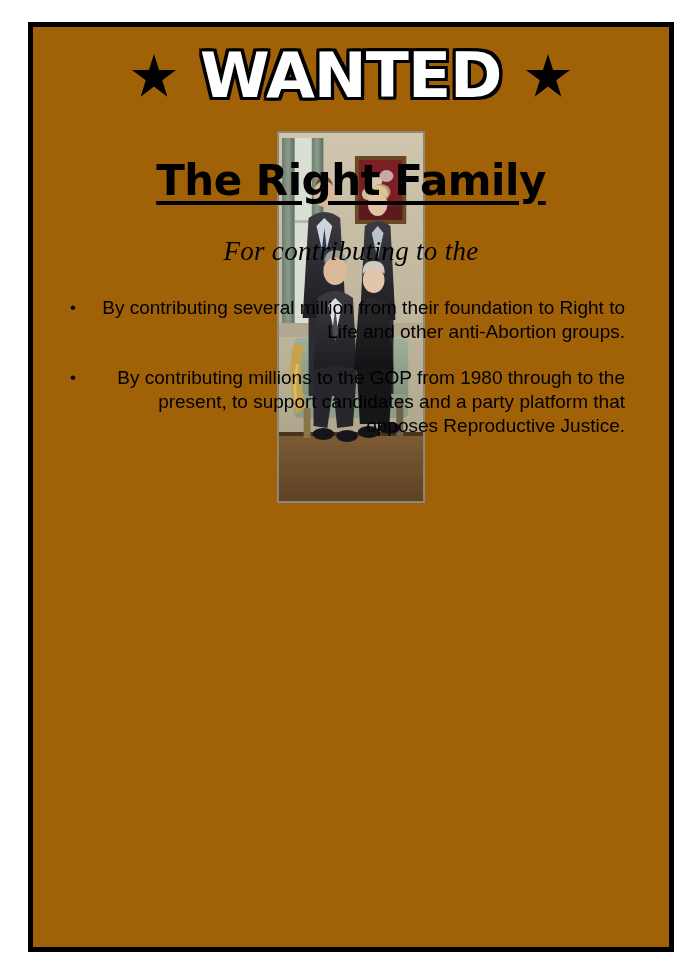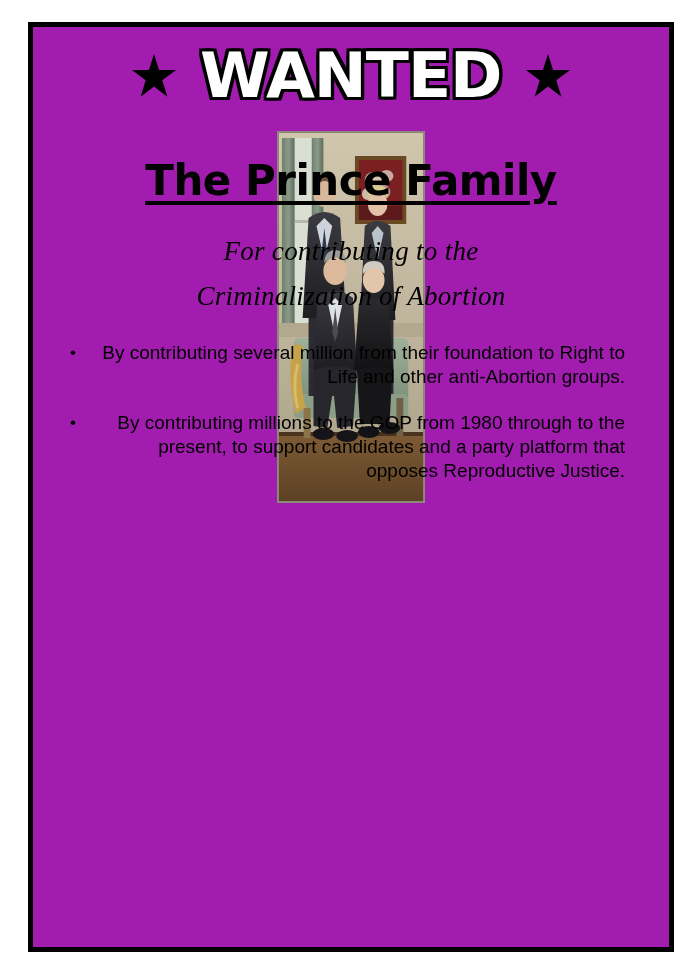--- a/index.html
+++ b/index.html
@@ -22,21 +22,21 @@
     box-sizing: border-box;
     padding: 22px 22px 22px 28px;
   }
 
   .poster-frame {
     position: relative;
     width: 100%;
     height: 100%;
     border: 5px solid #000000;
     box-sizing: border-box;
-    background: #a21caf;
+    background: #a16207;
     display: flex;
     flex-direction: column;
     align-items: center;
     padding-top: 10px;
   }
 
   
   .header-row {
     width: 100%;
     display: flex;
@@ -248,25 +248,24 @@
         <path d="M86 142 q11 -12 22 0 q1 -13 -11 -13 q-12 0 -11 13z" fill="#cfcac2"></path>
         <path d="M82 172 q15 -12 30 0 l5 66 l-40 0z" fill="url(#blackDress)"></path>
         <path d="M80 238 q18 -7 36 0 l-3 54 l-30 0z" fill="#161518"></path>
         <ellipse cx="92" cy="300" rx="11" ry="6" fill="#131216"></ellipse>
         <ellipse cx="113" cy="296" rx="11" ry="6" fill="#131216"></ellipse>
 
         <rect x="0" y="0" width="148" height="370" fill="none" stroke="#8e8572" stroke-width="2"></rect>
       </svg>
     </div>
 
-    <div class="family-name">The Prince Family</div>
+    <div class="family-name">The Right Family</div>
 
     <div class="subtitle">
       <div>For contributing to the</div>
-      <div>Criminalization of Abortion</div>
     </div>
 
     <div class="charges">
       <div class="charge">
         <div class="charge-bullet">•</div>
         <div class="charge-text">By contributing several million from their foundation to Right to Life and other anti-Abortion groups.</div>
       </div>
       <div class="charge">
         <div class="charge-bullet">•</div>
         <div class="charge-text">By contributing millions to the GOP from 1980 through to the present, to support candidates and a party platform that opposes Reproductive Justice.</div>

